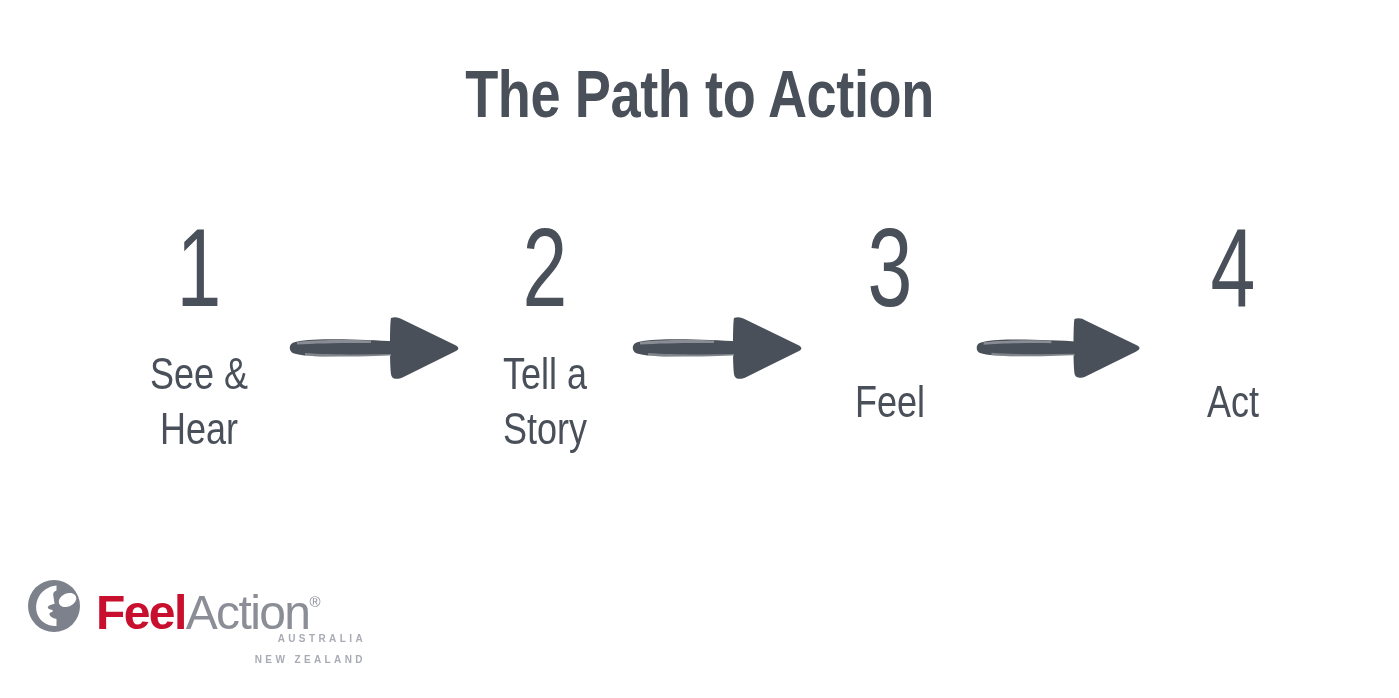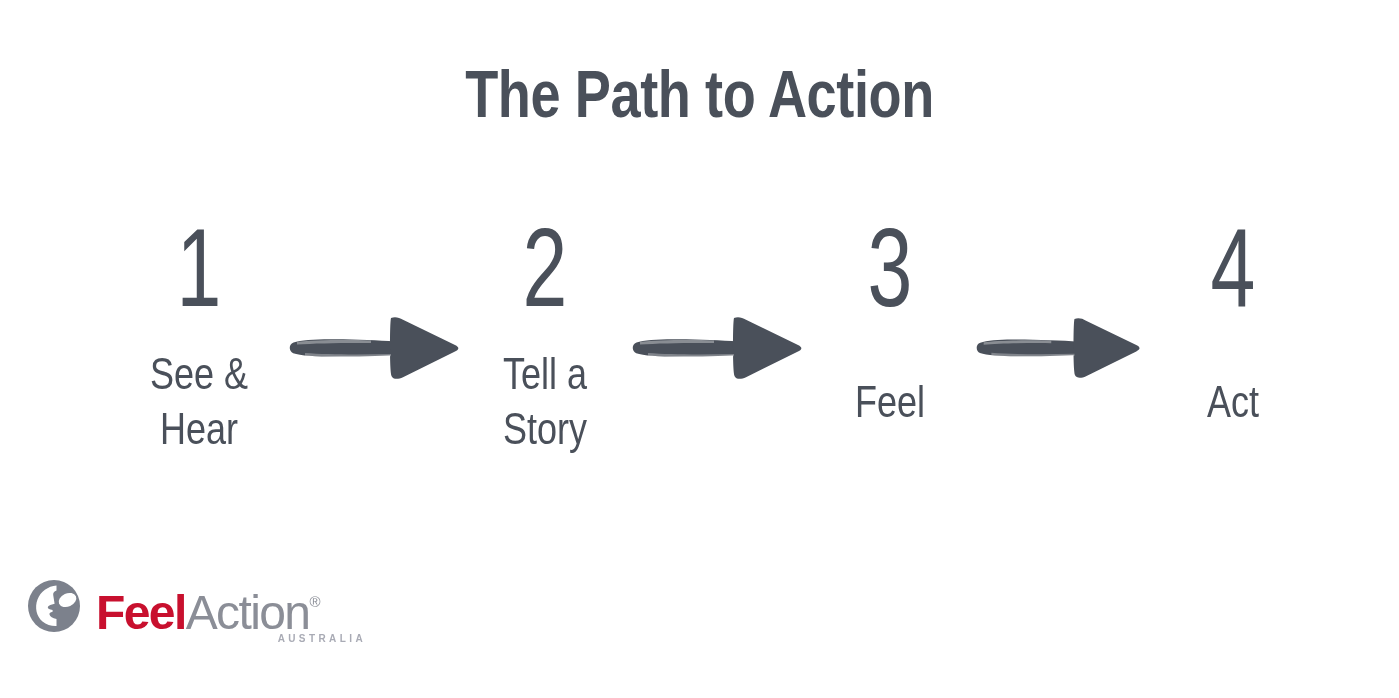--- a/index.html
+++ b/index.html
@@ -231,16 +231,17 @@
                  C23.2 35.1 24.4 34.2 26.6 33.8
                  L26.6 32.0 C23.4 31.4 21.8 30.6 21.8 29.4
                  C21.8 28.2 23.6 27.0 26.0 26.4
                  L28.6 25.7 L27.2 17.0 C26.9 15.0 28.2 13.2 30.5 12.6 Z" fill="#ffffff"></path>
         <ellipse cx="41.5" cy="22.0" rx="9.2" ry="6.6" transform="rotate(-24 41.5 22.0)" fill="#ffffff"></ellipse>
       </svg>
     </div>
     <div id="logo-wordmark"><span id="logo-vital">Feel</span><span id="logo-smarts">Action</span><span id="logo-reg">®</span></div>
     <div id="logo-regions">
       <div>AUSTRALIA</div>
+      <div>NEW ZEALAND</div>
     </div>
   </div>
 
 </div>
 
 </body></html>

